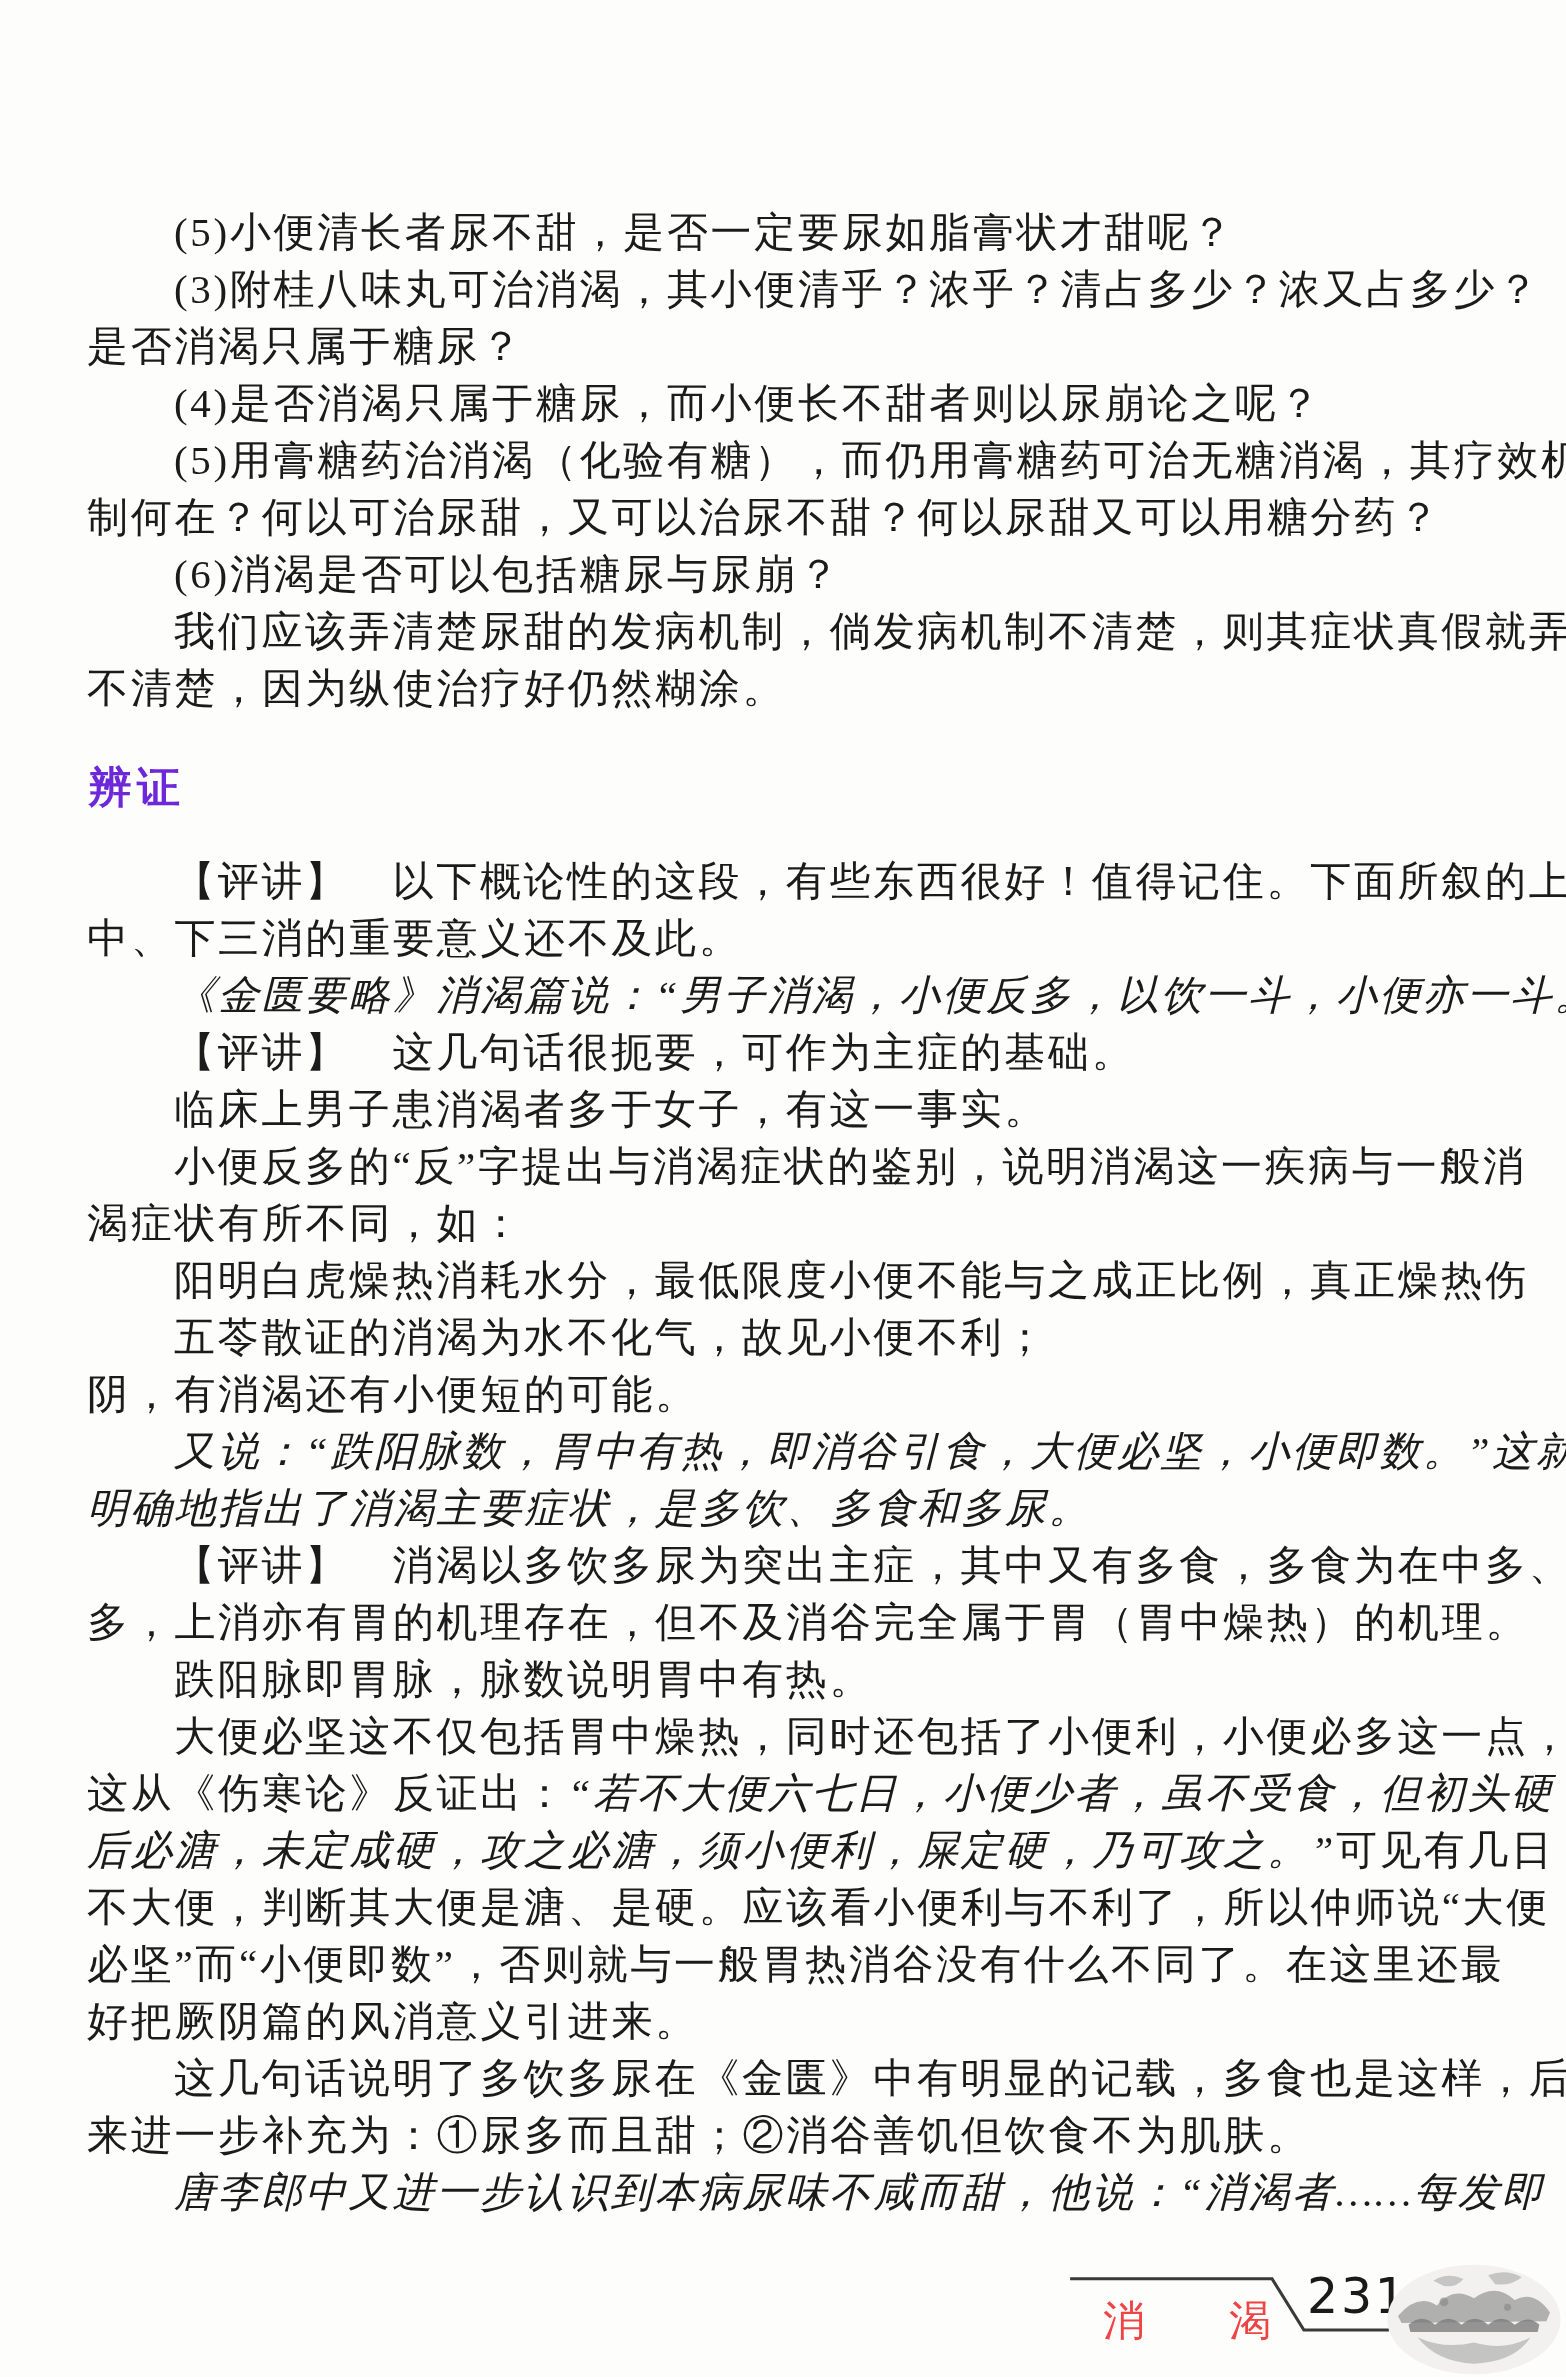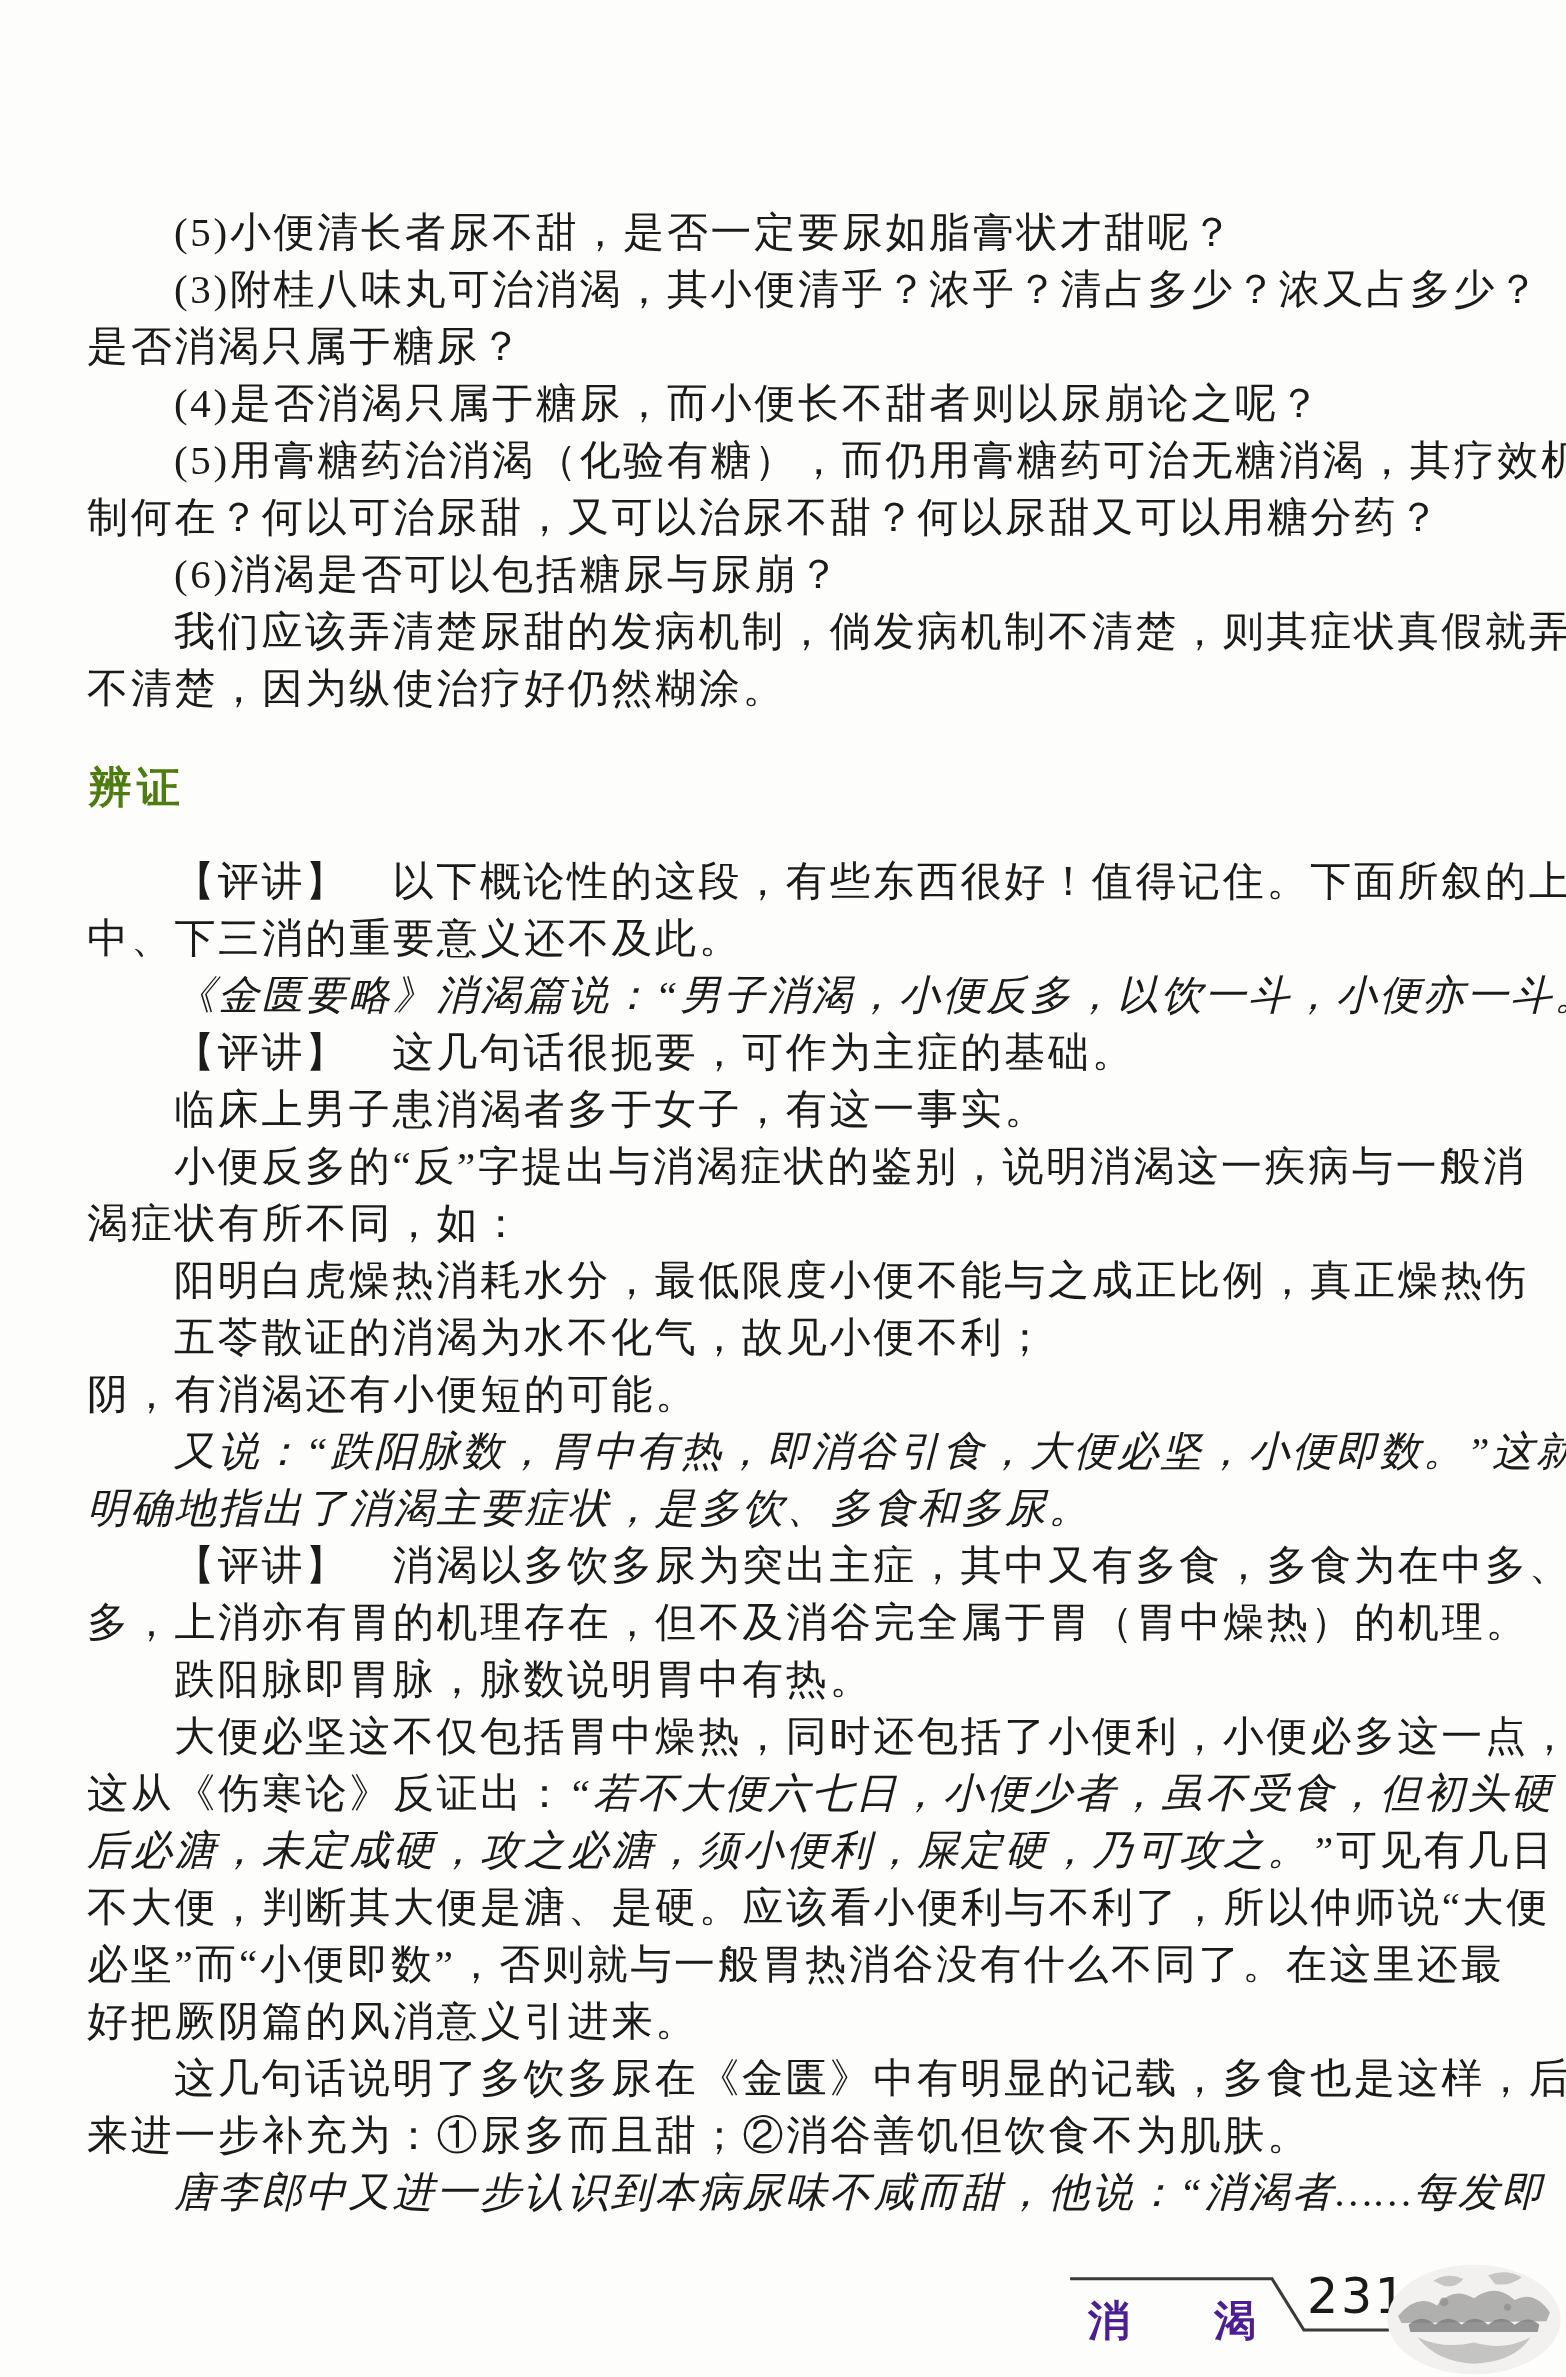--- a/index.html
+++ b/index.html
@@ -28,37 +28,37 @@
     color:#1b1b1b;
   }
   .line.indent { text-indent:87px; }
   .kai { font-style:italic; }
   .heading {
     font-family:"Liberation Sans","DejaVu Sans",sans-serif;
     font-weight:bold;
     font-size:43px;
     line-height:58px;
     letter-spacing:5.3px;
-    color:#4d7c0f;
+    color:#6d28d9;
     margin:41px 0 37px 1.8px;
   }
   .footer {
     position:absolute; left:1063px; top:2261px;
     width:503px; height:116px;
   }
   .footer-rule {
     position:absolute; left:0; top:0;
   }
   .footer-title {
-    position:absolute; left:25px; top:32px;
+    position:absolute; left:40px; top:32px;
     font-family:"Liberation Sans","DejaVu Sans",sans-serif;
-    font-weight:bold;
+    font-weight:normal;
     font-size:42px;
     letter-spacing:21px;
-    color:#4c1d95;
+    color:#ef4444;
     white-space:nowrap;
   }
   .footer-page-number {
     position:absolute; left:244px; top:7px;
     font-family:"DejaVu Sans","Liberation Sans",sans-serif;
     font-size:49px;
     letter-spacing:2.7px;
     color:#1a1a1a;
     text-align:right;
   }

